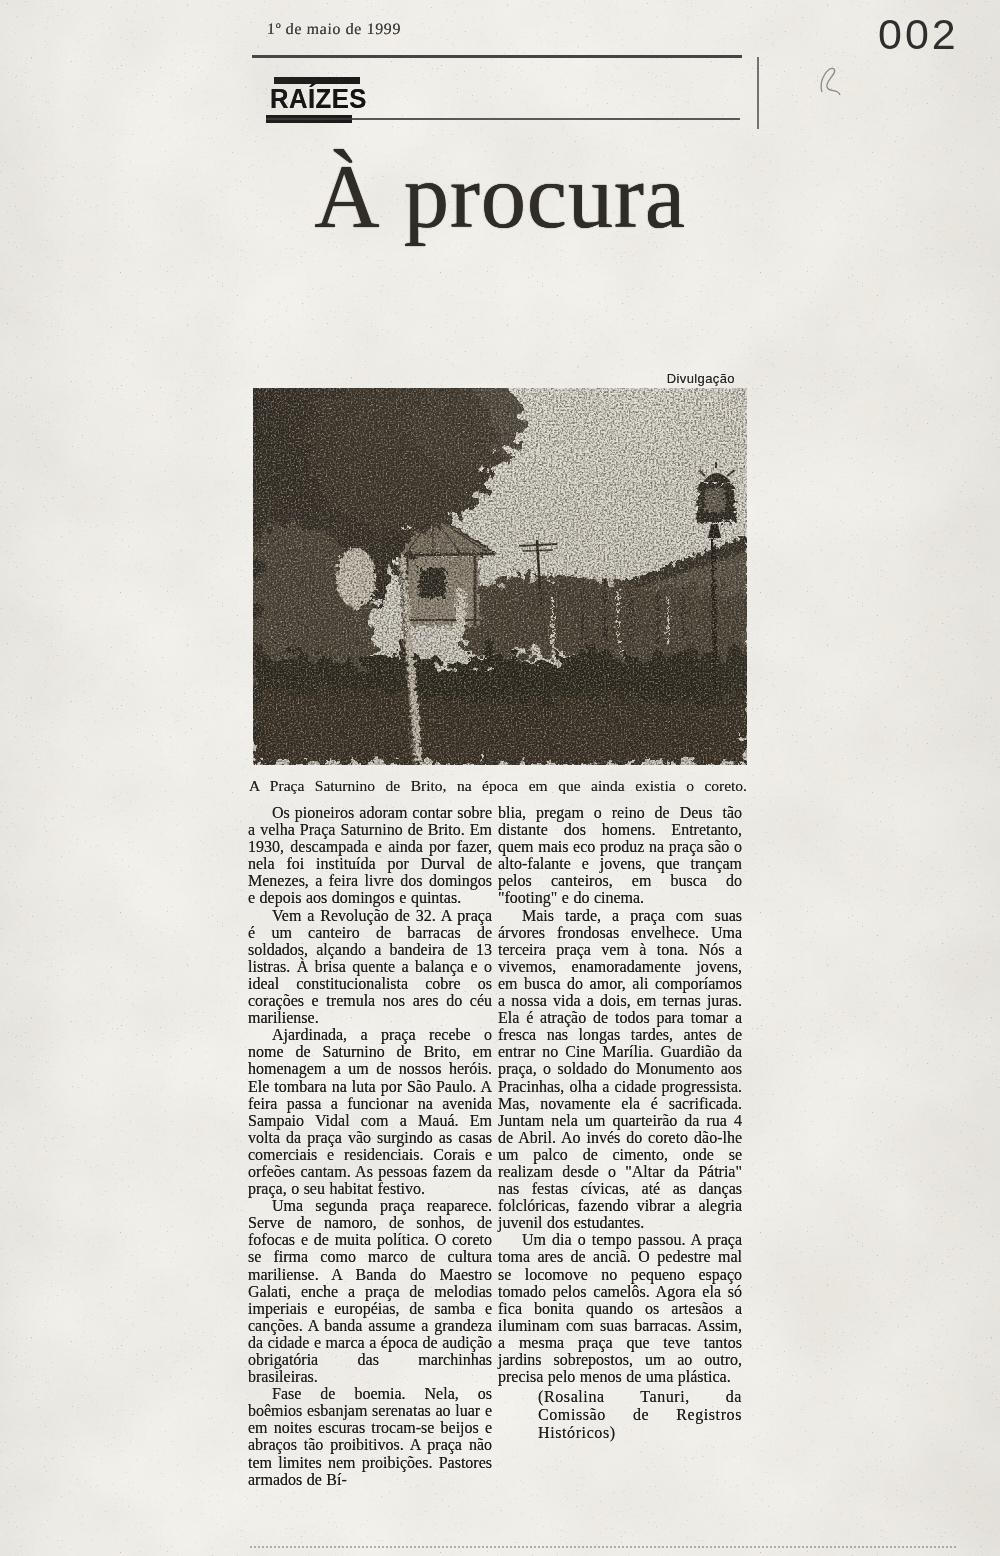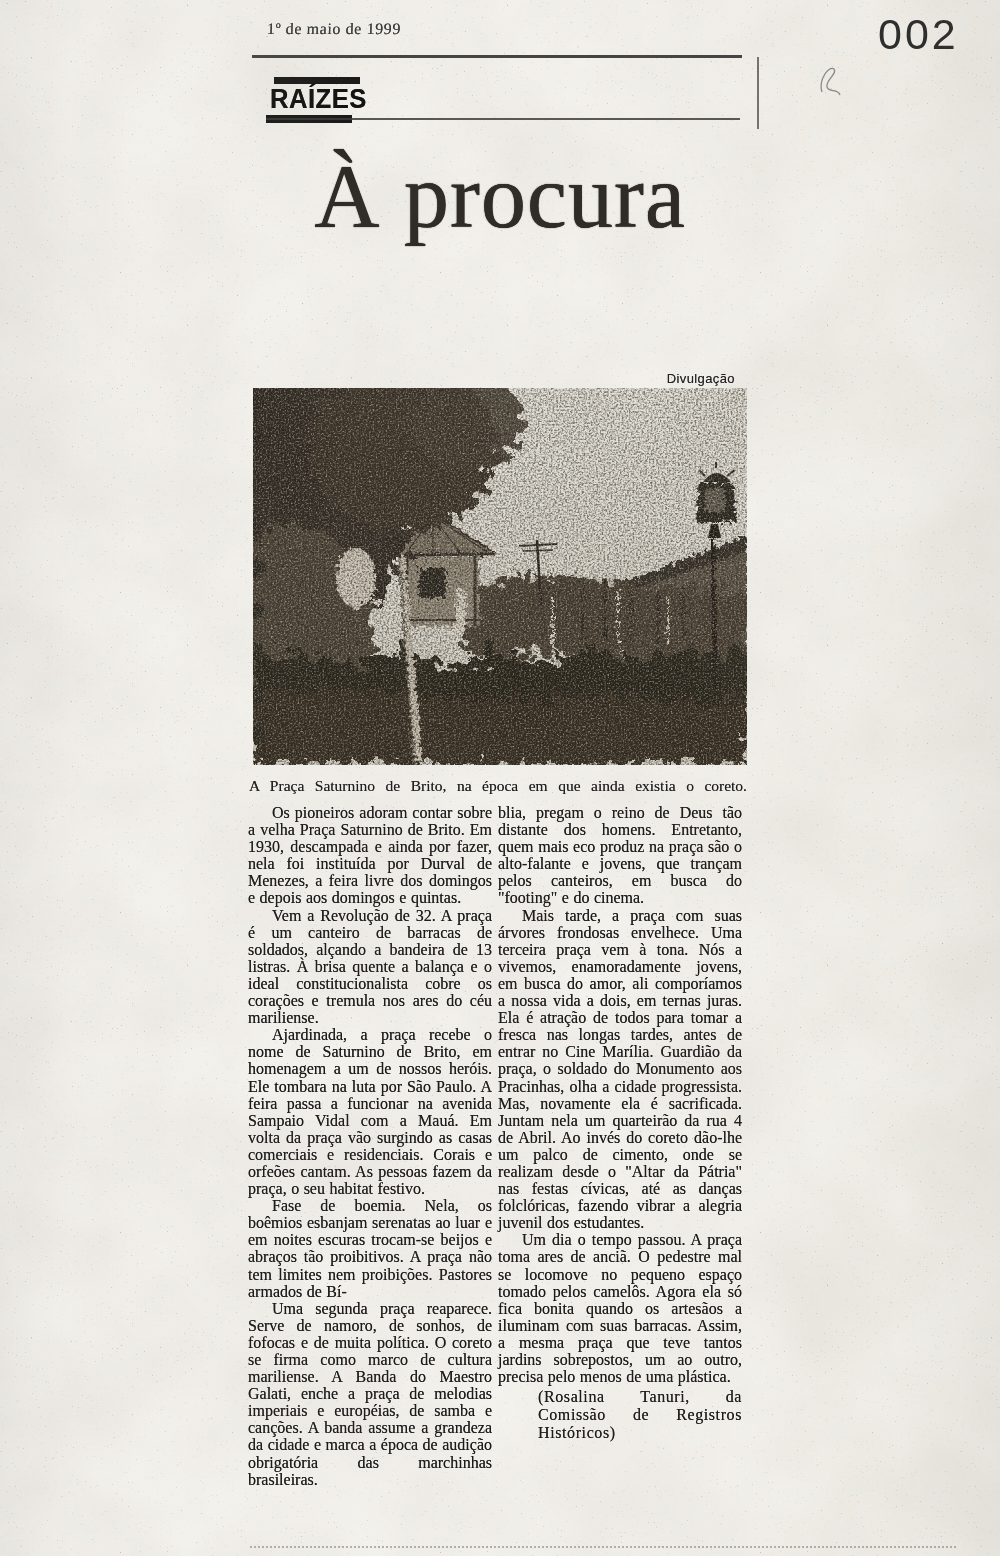--- a/index.html
+++ b/index.html
@@ -220,22 +220,22 @@
 </svg>
 </div>
 
 <div class="abs caption">A Praça Saturnino de Brito, na época em que ainda existia o coreto.</div>
 
 <div class="abs columns">
   <div class="col">
     <p class="bp">Os pioneiros adoram contar sobre a velha Praça Saturnino de Brito. Em 1930, descampada e ainda por fazer, nela foi instituída por Durval de Menezes, a feira livre dos domingos e depois aos domingos e quintas.</p>
     <p class="bp">Vem a Revolução de 32. A praça é um canteiro de barracas de soldados, alçando a bandeira de 13 listras. À brisa quente a balança e o ideal constitucionalista cobre os corações e tremula nos ares do céu mariliense.</p>
     <p class="bp">Ajardinada, a praça recebe o nome de Saturnino de Brito, em homenagem a um de nossos heróis. Ele tombara na luta por São Paulo. A feira passa a funcionar na avenida Sampaio Vidal com a Mauá. Em volta da praça vão surgindo as casas comerciais e residenciais. Corais e orfeões cantam. As pessoas fazem da praça, o seu habitat festivo.</p>
+    <p class="bp">Uma segunda praça reaparece. Serve de namoro, de sonhos, de fofocas e de muita política. O coreto se firma como marco de cultura mariliense. A Banda do Maestro Galati, enche a praça de melodias imperiais e européias, de samba e canções. A banda assume a grandeza da cidade e marca a época de audição obrigatória das marchinhas brasileiras.</p>
     <p class="bp">Fase de boemia. Nela, os boêmios esbanjam serenatas ao luar e em noites escuras trocam-se beijos e abraços tão proibitivos. A praça não tem limites nem proibições. Pastores armados de Bí-</p>
-    <p class="bp">Uma segunda praça reaparece. Serve de namoro, de sonhos, de fofocas e de muita política. O coreto se firma como marco de cultura mariliense. A Banda do Maestro Galati, enche a praça de melodias imperiais e européias, de samba e canções. A banda assume a grandeza da cidade e marca a época de audição obrigatória das marchinhas brasileiras.</p>
   </div>
   <div class="col">
     <p class="bp no-indent">blia, pregam o reino de Deus tão distante dos homens. Entretanto, quem mais eco produz na praça são o alto-falante e jovens, que trançam pelos canteiros, em busca do "footing" e do cinema.</p>
     <p class="bp">Mais tarde, a praça com suas árvores frondosas envelhece. Uma terceira praça vem à tona. Nós a vivemos, enamoradamente jovens, em busca do amor, ali comporíamos a nossa vida a dois, em ternas juras. Ela é atração de todos para tomar a fresca nas longas tardes, antes de entrar no Cine Marília. Guardião da praça, o soldado do Monumento aos Pracinhas, olha a cidade progressista. Mas, novamente ela é sacrificada. Juntam nela um quarteirão da rua 4 de Abril. Ao invés do coreto dão-lhe um palco de cimento, onde se realizam desde o "Altar da Pátria" nas festas cívicas, até as danças folclóricas, fazendo vibrar a alegria juvenil dos estudantes.</p>
     <p class="bp">Um dia o tempo passou. A praça toma ares de anciã. O pedestre mal se locomove no pequeno espaço tomado pelos camelôs. Agora ela só fica bonita quando os artesãos a iluminam com suas barracas. Assim, a mesma praça que teve tantos jardins sobrepostos, um ao outro, precisa pelo menos de uma plástica.</p>
     <div class="byline">(Rosalina Tanuri, da Comissão de Registros Históricos)</div>
   </div>
 </div>
 
 <div class="abs bottom-rule"></div>

